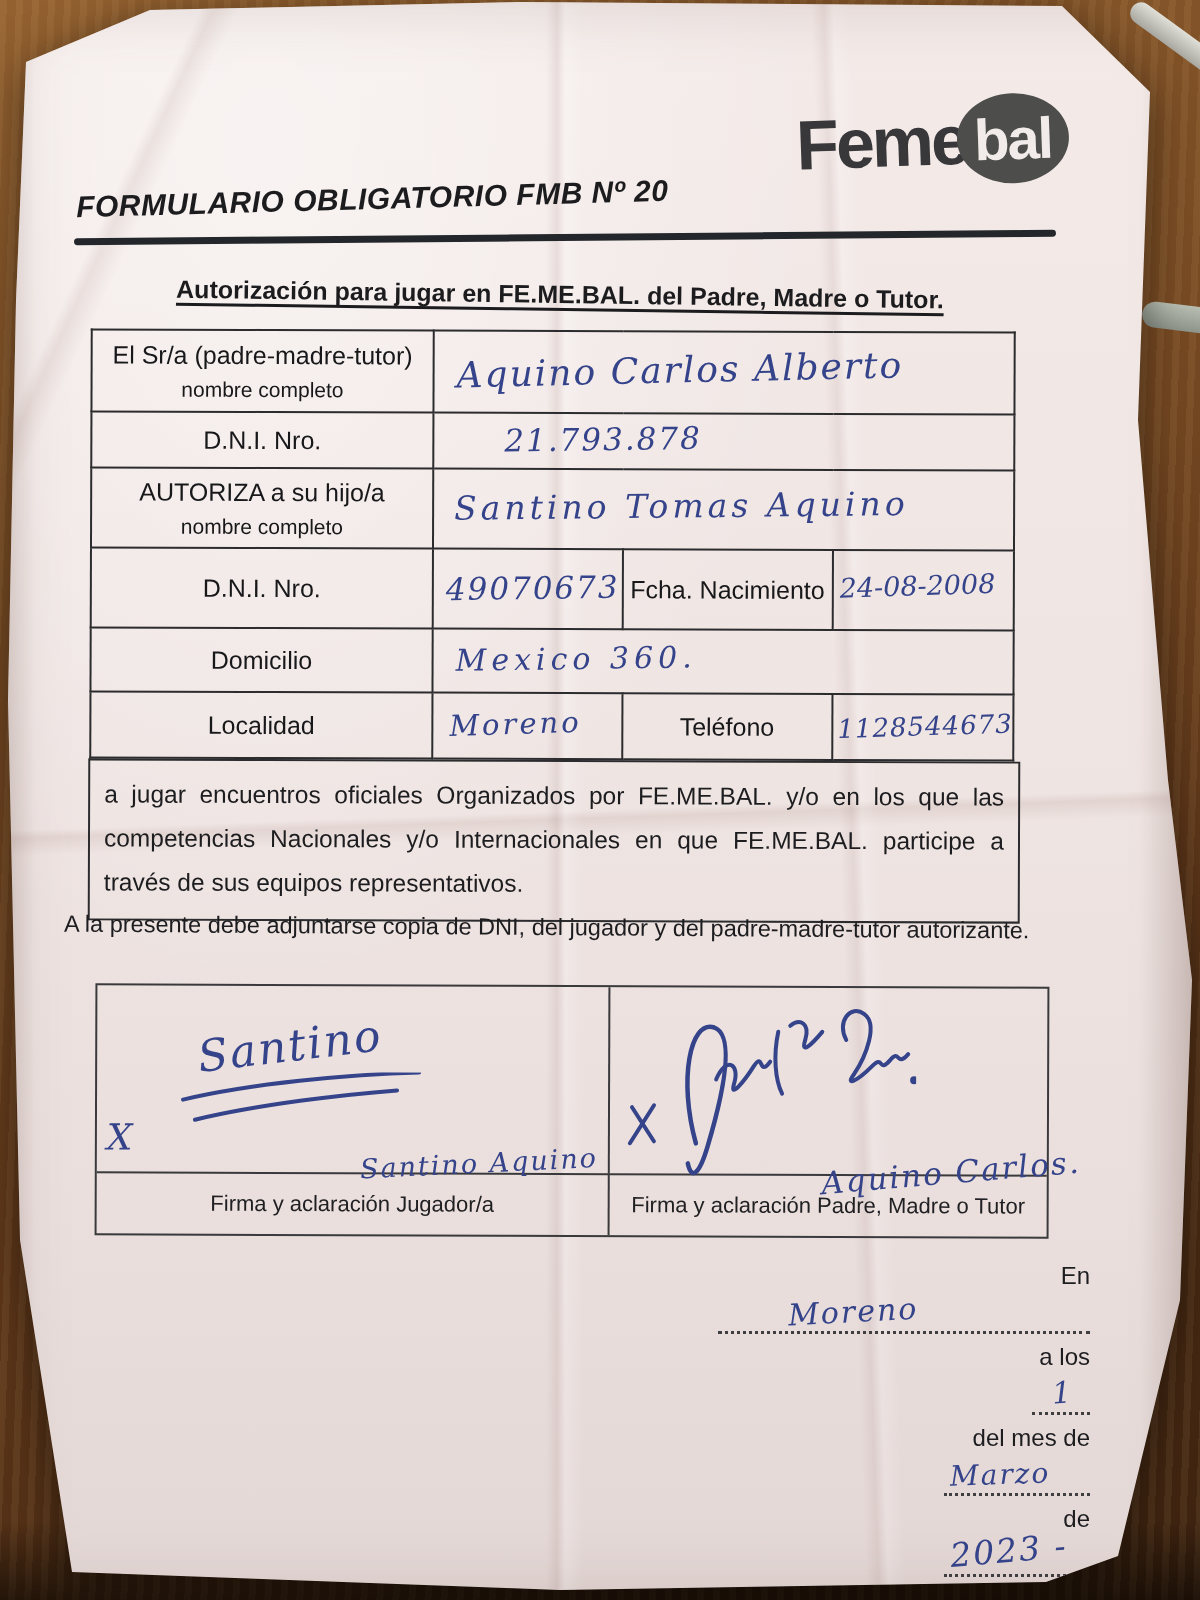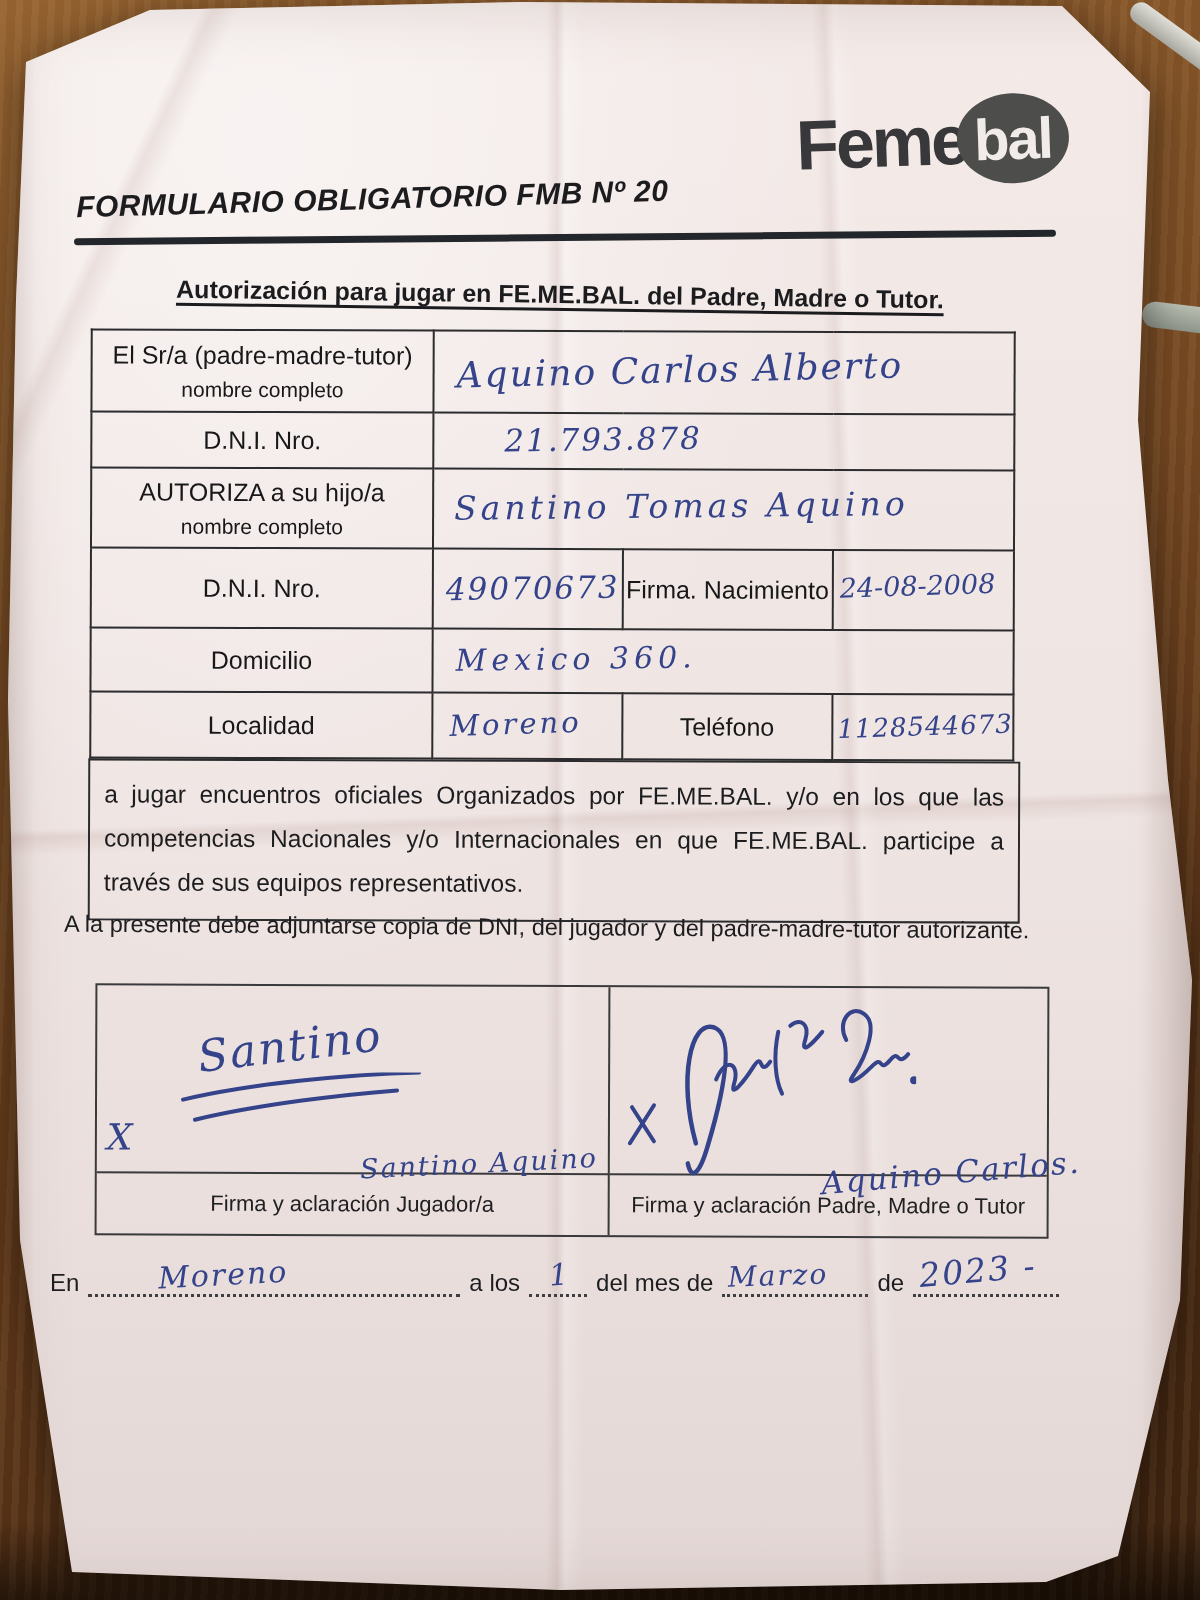--- a/index.html
+++ b/index.html
@@ -68,21 +68,21 @@
   .sig-label{border-top:2px solid #3a3a3c;display:flex;align-items:center;
     justify-content:center;font-size:22px;color:#202023;}
   .sig-label.left{border-right:2px solid #3a3a3c;}
   .sig-santino{position:absolute;left:100px;top:34px;font-size:44px;transform:rotate(-7deg);}
   .sig-swoosh{position:absolute;left:72px;top:86px;}
   .x-mark{position:absolute;left:10px;bottom:14px;font-size:36px;}
   .clar-player{position:absolute;right:10px;bottom:-6px;font-size:27px;transform:rotate(-3deg);}
   .guardian-scrawl{position:absolute;left:6px;top:-40px;}
   .clar-guardian{position:absolute;right:-34px;bottom:-16px;font-size:31px;transform:rotate(-5deg);}
   .footer-line{position:absolute;left:50px;top:1262px;width:1040px;display:flex;
-    align-items:flex-end;gap:9px;font-size:24px;color:#1d1d20;}
+    align-items:flex-end;gap:9px;font-size:24px;color:#1d1d20;flex-direction:column;}
   .slot{position:relative;border-bottom:3px dotted #3f3f42;height:32px;}
   .slot .hand{position:absolute;bottom:2px;}
   .w-city{width:372px;} .w-day{width:58px;} .w-month{width:146px;} .w-year{width:146px;}
   .hand-city{left:70px;font-size:30px;transform:rotate(-3deg);}
   .hand-day{left:20px;font-size:30px;transform:rotate(-4deg);}
   .hand-month{left:6px;font-size:28px;transform:rotate(-2deg);}
   .hand-year{left:6px;bottom:4px !important;font-size:33px;transform:rotate(-5deg);}
   svg.scrawl path{fill:none;stroke:#34438a;stroke-linecap:round;stroke-linejoin:round;}
 </style>
 </head>
@@ -136,21 +136,21 @@
         </td>
         <td class="val" colspan="3">
           <span class="hand" style="font-size:33px;margin-left:20px;display:inline-block;transform:rotate(-.8deg);padding-bottom:8px;letter-spacing:4px">Santino Tomas Aquino</span>
         </td>
       </tr>
       <tr style="height:80px">
         <td class="lbl">D.N.I. Nro.</td>
         <td class="val">
           <span class="hand" style="font-size:31px;margin-left:12px;display:inline-block;transform:rotate(-1deg);padding-bottom:2px">49070673</span>
         </td>
-        <td class="lbl">Firma. Nacimiento</td>
+        <td class="lbl">Fcha. Nacimiento</td>
         <td class="val">
           <span class="hand" style="font-size:27px;margin-left:6px;display:inline-block;transform:rotate(-2deg);padding-bottom:10px;letter-spacing:0">24-08-2008</span>
         </td>
       </tr>
       <tr style="height:64px">
         <td class="lbl">Domicilio</td>
         <td class="val" colspan="3">
           <span class="hand" style="font-size:30px;margin-left:22px;display:inline-block;transform:rotate(-1deg);padding-bottom:6px;letter-spacing:5px">Mexico 360.</span>
         </td>
       </tr>

